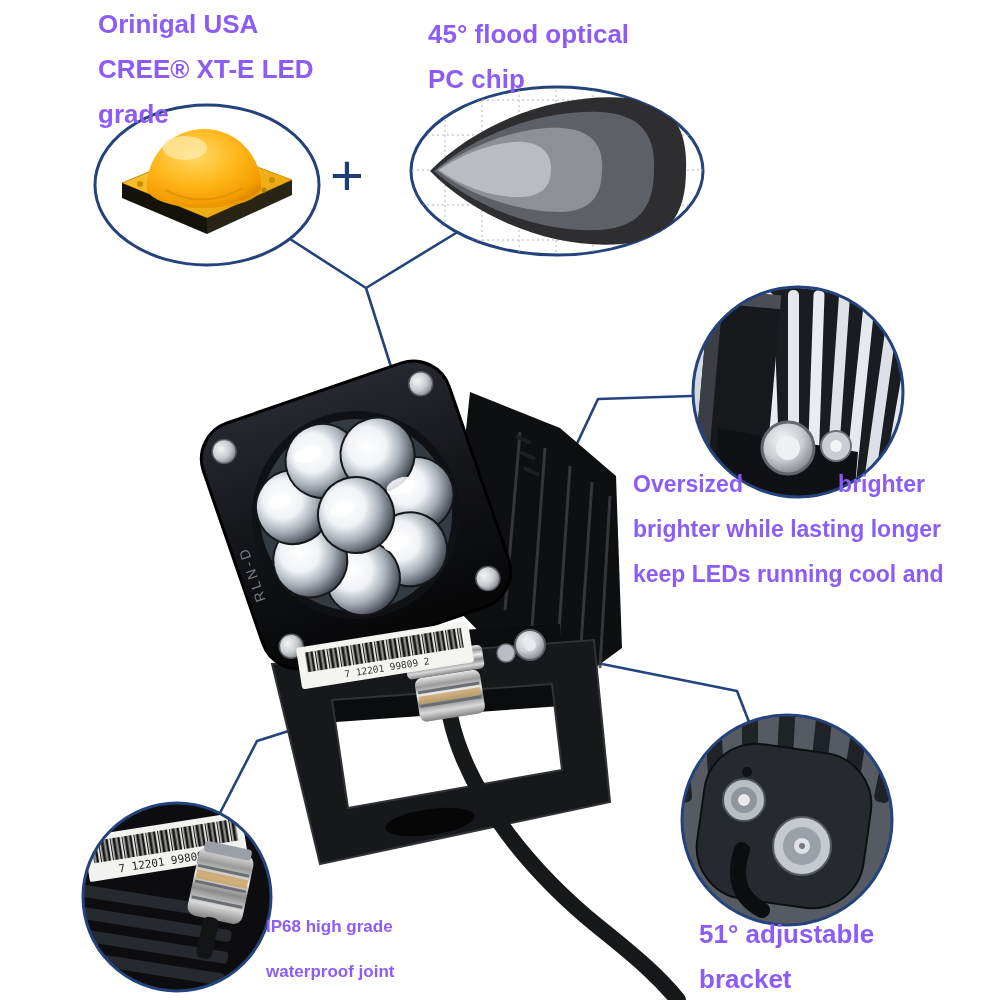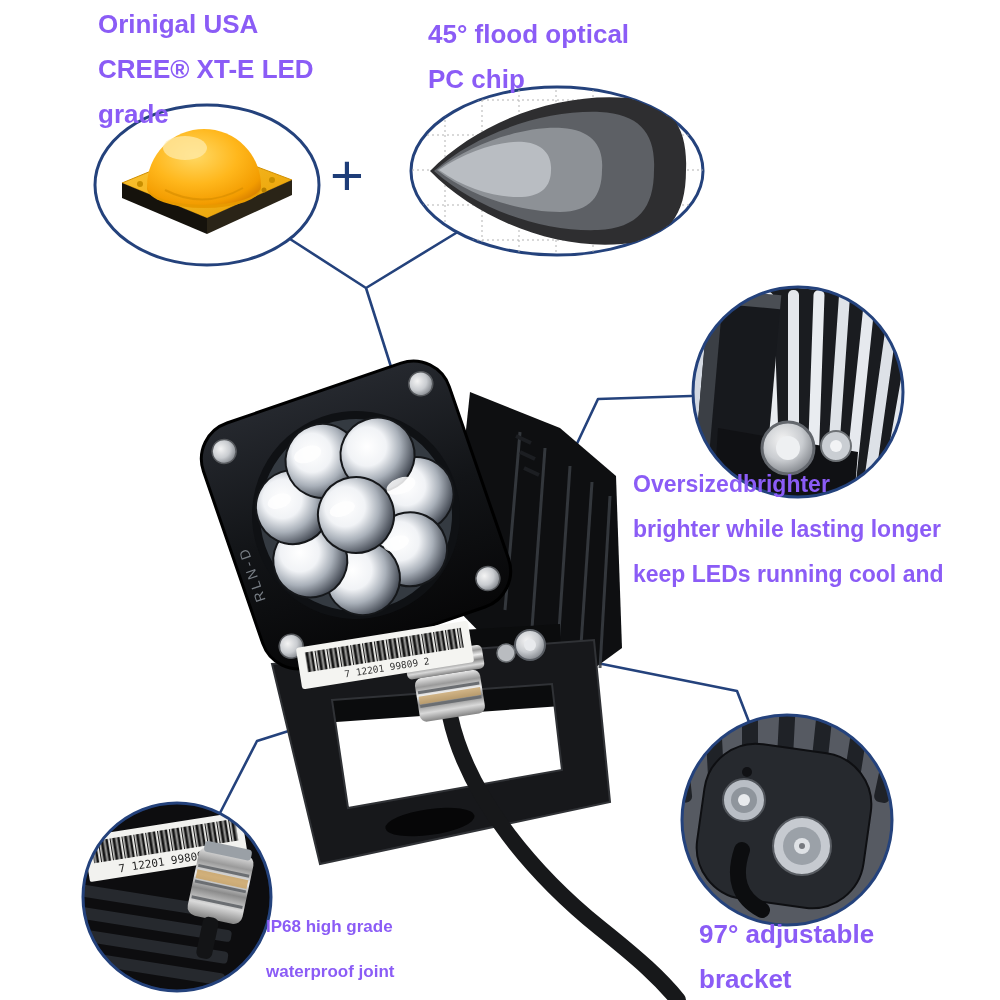--- a/index.html
+++ b/index.html
@@ -3,21 +3,21 @@
 <meta charset="utf-8">
 <style>
   html,body{margin:0;padding:0;background:#fff;}
   #canvas{position:relative;width:1000px;height:1000px;background:#fff;overflow:hidden;
           font-family:"Liberation Sans",sans-serif;}
   svg{position:absolute;left:0;top:0;}
   .lbl{position:absolute;font-weight:600;color:#8b5cf6;
        font-family:"Liberation Sans",sans-serif;white-space:nowrap;}
   .lbl div{height:45px;line-height:45px;}
   .plus{position:absolute;color:#1e3d78;font-weight:400;font-style:normal;font-size:58px;line-height:58px;}
-  .hs-row{display:flex;white-space:nowrap;}
+  .hs-row{display:flex;justify-content:space-between;white-space:nowrap;}
 </style>
 </head>
 <body>
 
 <div id="canvas">
 
 <svg width="1000" height="1000" viewBox="0 0 1000 1000">
 <defs>
   <radialGradient id="led" cx="40%" cy="35%" r="75%">
           <stop offset="0" stop-color="#ffffff"></stop>
@@ -305,17 +305,17 @@
   <div>brighter while lasting longer</div>
   <div>keep LEDs running cool and</div>
 </div>
 
 <div class="lbl" style="left:266px;top:904px;font-size:17px;">
   <div>IP68 high grade</div>
   <div>waterproof joint</div>
 </div>
 
 <div class="lbl" style="left:699px;top:912px;font-size:26px;">
-  <div>97° adjustable</div>
+  <div>51° adjustable</div>
   <div>bracket</div>
 </div>
 
 </div>
 
 </body></html>

